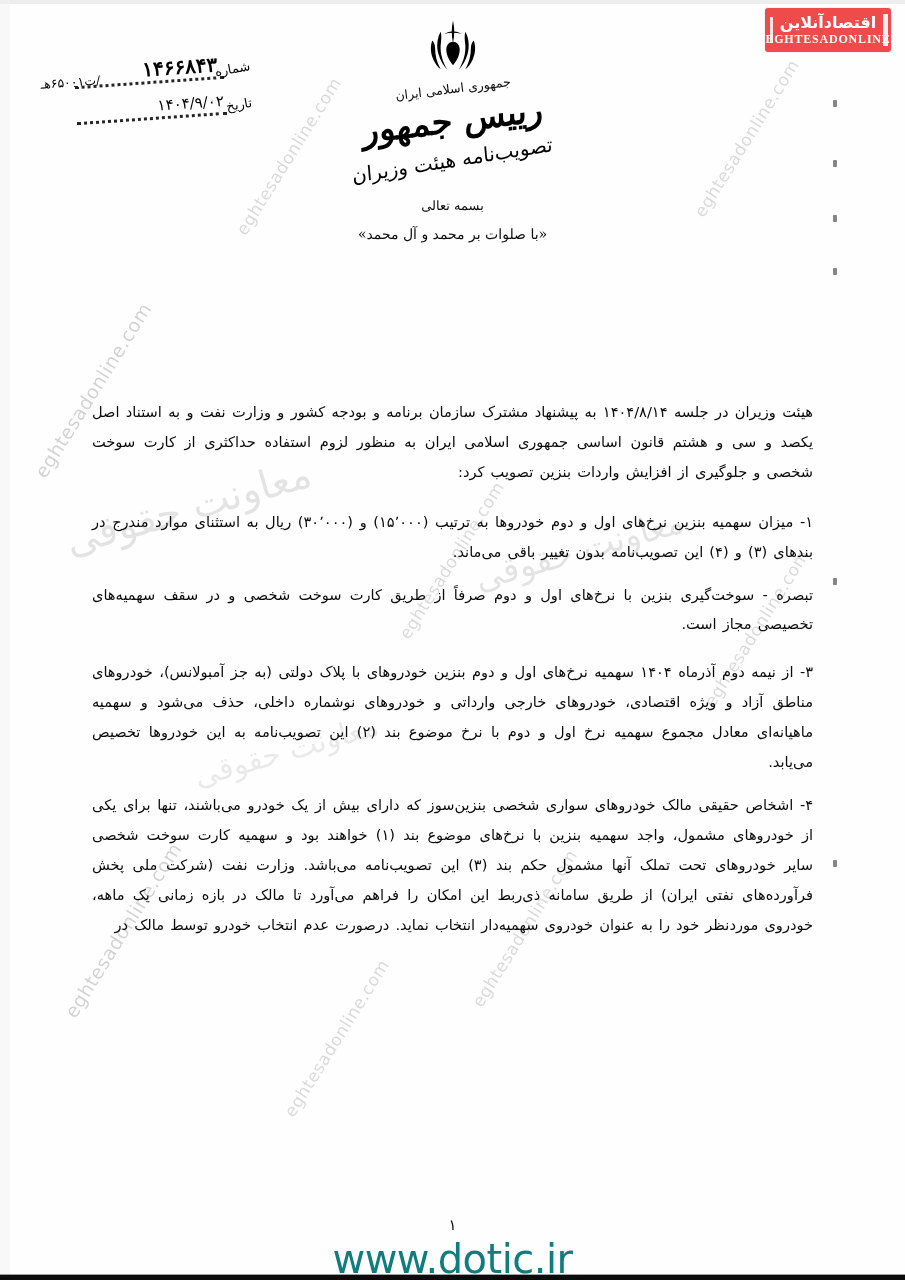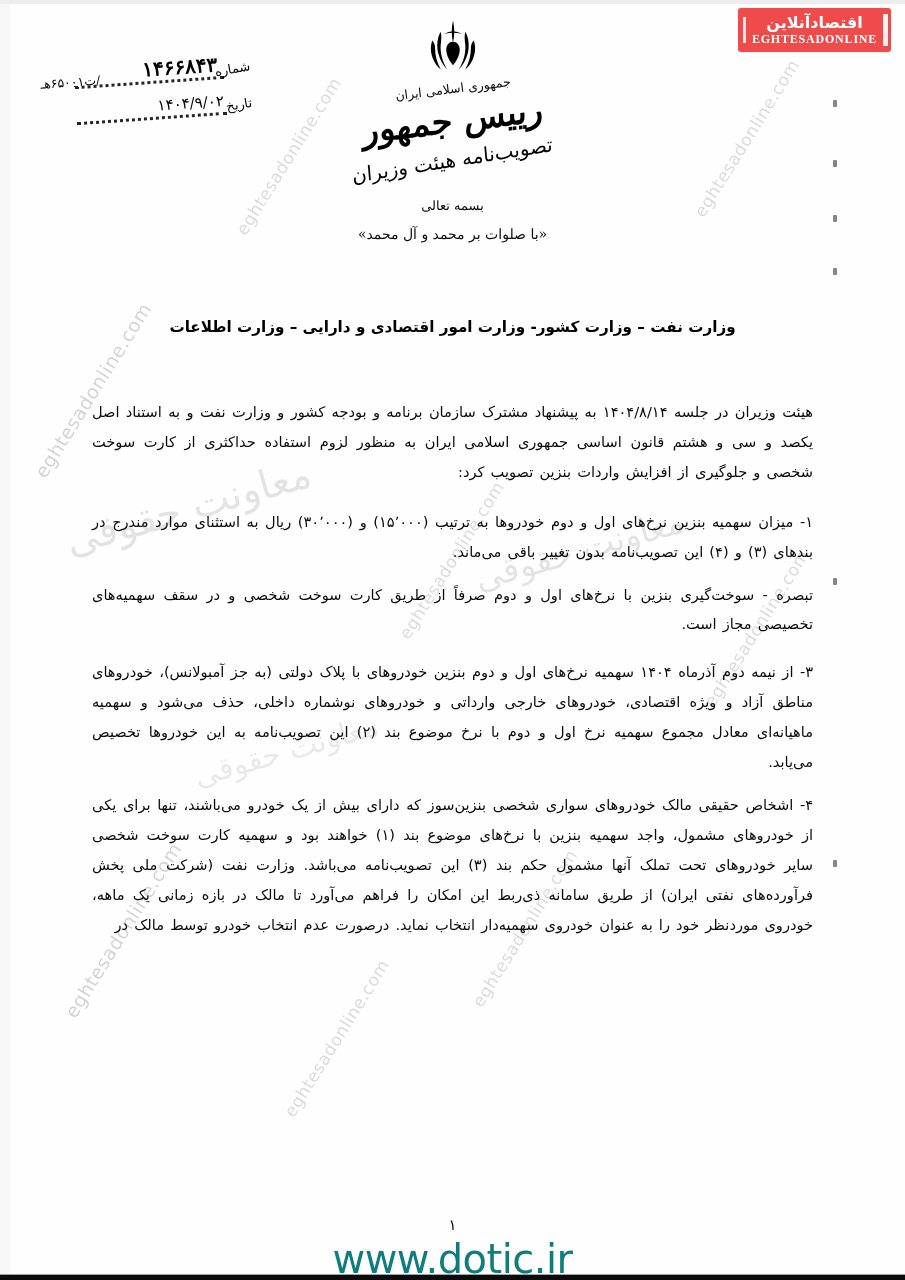--- a/index.html
+++ b/index.html
@@ -21,21 +21,21 @@
   }
   .wm.big{font-size:19px;opacity:.17;}
   .wm-nas{
     position:absolute;color:#000;opacity:.10;white-space:nowrap;
     font-family:"DejaVu Serif","Liberation Serif",serif;
     font-size:40px;transform:rotate(-16deg);transform-origin:left top;
   }
 
   
   .logo-badge{
-    position:absolute;top:8px;right:14px;width:153px;height:44px;
+    position:absolute;top:8px;right:14px;width:126px;height:44px;
     background:#ef4b4b;border-radius:3px;z-index:30;
     display:flex;flex-direction:column;align-items:center;justify-content:center;
     box-shadow:0 0 0 1px rgba(0,0,0,.04);
   }
   .logo-badge .fa{
     color:#fff;font-size:16px;font-weight:bold;line-height:1;
     font-family:"DejaVu Sans","Liberation Sans",sans-serif;
     letter-spacing:-.5px;margin-bottom:1px;
   }
   .logo-badge .en{
@@ -206,21 +206,20 @@
       <span class="stamp-suffix">/ت۶۵۰۰۱هـ</span>
     </div>
     <div class="stamp-row">
       <span class="stamp-lbl">تاریخ</span>
       <span class="stamp-dots"></span>
       <span class="stamp-val small">۱۴۰۴/۹/۰۲</span>
     </div>
   </div>
 
   <div class="recipients">
-    <div>وزارت نفت – وزارت کشور- وزارت امور اقتصادی و دارایی – وزارت اطلاعات</div>
   </div>
 
   <div class="body">
     <p class="para lead">هیئت وزیران در جلسه ۱۴۰۴/۸/۱۴ به پیشنهاد مشترک سازمان برنامه و بودجه کشور و وزارت نفت و به استناد اصل یکصد و سی و هشتم قانون اساسی جمهوری اسلامی ایران به منظور لزوم استفاده حداکثری از کارت سوخت شخصی و جلوگیری از افزایش واردات بنزین تصویب کرد:</p>
     <p class="para tight">۱- میزان سهمیه بنزین نرخ‌های اول و دوم خودروها به ترتیب (۱۵٬۰۰۰) و (۳۰٬۰۰۰) ریال به استثنای موارد مندرج در بندهای (۳) و (۴) این تصویب‌نامه بدون تغییر باقی می‌ماند.</p>
     <p class="para note">تبصره - سوخت‌گیری بنزین با نرخ‌های اول و دوم صرفاً از طریق کارت سوخت شخصی و در سقف سهمیه‌های تخصیصی مجاز است.</p>
     <p class="para tight">۳- از نیمه دوم آذرماه ۱۴۰۴ سهمیه نرخ‌های اول و دوم بنزین خودروهای با پلاک دولتی (به جز آمبولانس)، خودروهای مناطق آزاد و ویژه اقتصادی، خودروهای خارجی وارداتی و خودروهای نوشماره داخلی، حذف می‌شود و سهمیه ماهیانه‌ای معادل مجموع سهمیه نرخ اول و دوم با نرخ موضوع بند (۲) این تصویب‌نامه به این خودروها تخصیص می‌یابد.</p>
     <p class="para">۴- اشخاص حقیقی مالک خودروهای سواری شخصی بنزین‌سوز که دارای بیش از یک خودرو می‌باشند، تنها برای یکی از خودروهای مشمول، واجد سهمیه بنزین با نرخ‌های موضوع بند (۱) خواهند بود و سهمیه کارت سوخت شخصی سایر خودروهای تحت تملک آنها مشمول حکم بند (۳) این تصویب‌نامه می‌باشد. وزارت نفت (شرکت ملی پخش فرآورده‌های نفتی ایران) از طریق سامانه ذی‌ربط این امکان را فراهم می‌آورد تا مالک در بازه زمانی یک ماهه، خودروی موردنظر خود را به عنوان خودروی سهمیه‌دار انتخاب نماید. درصورت عدم انتخاب خودرو توسط مالک در</p>
   </div>
 

